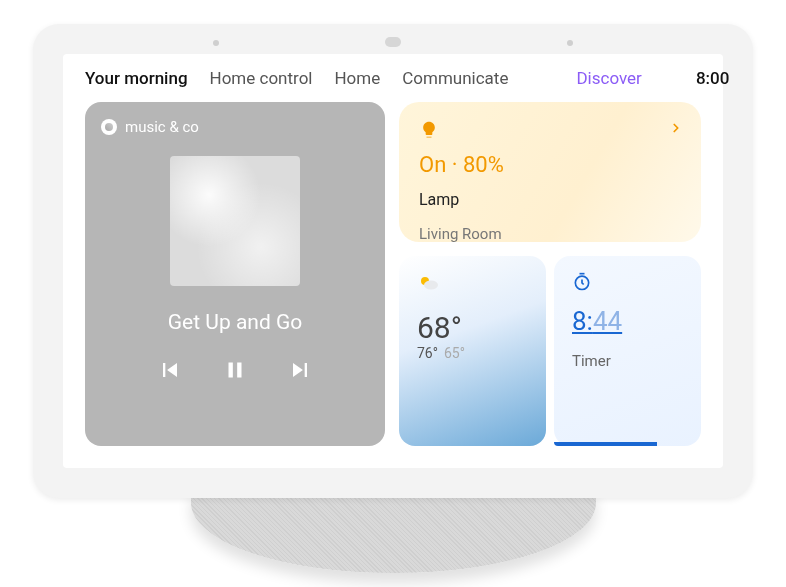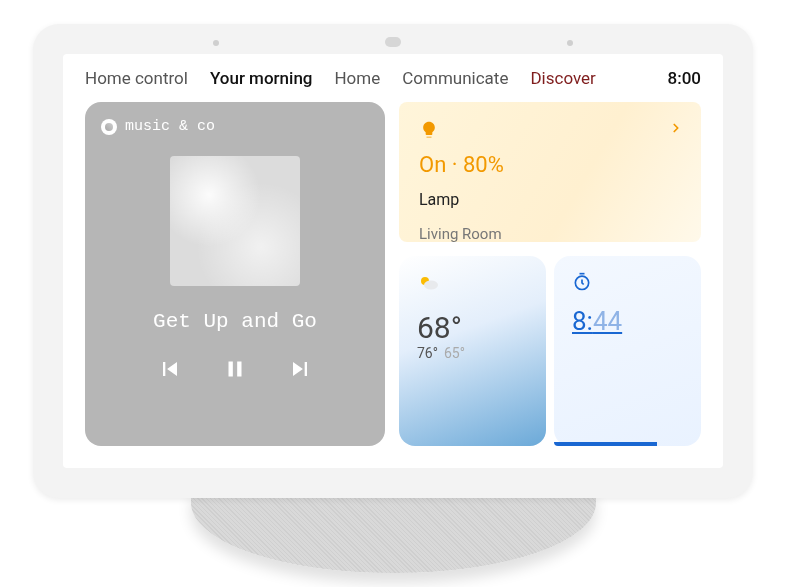--- a/index.html
+++ b/index.html
@@ -40,30 +40,30 @@
   .topbar {
     display: flex;
     align-items: center;
     padding: 14px 22px 8px 22px;
     gap: 22px;
     font-size: 17px;
     color: #555;
   }
   .tab { cursor: pointer; white-space: nowrap; }
   .tab.active { color: #111; font-weight: 500; }
-  .tab.dim { color: #7f1d1d; }
+  .tab.dim { color: #8b5cf6; margin-left: 46px; }
   .spacer { flex: 1; }
   .clock { color:#111; font-weight:500; font-size:17px;margin-left:10px; }
   .content {
     flex:1;
     display:flex;
     gap: 14px;
     padding: 6px 22px 22px 22px;
   }
-  .col-left { flex: 0 0 300px; font-family: Liberation Mono, monospace; }
+  .col-left { flex: 0 0 300px; }
   .col-right { flex: 1; display:flex; flex-direction:column; gap:14px; }
   
   .music-card {
     background:#b6b6b6;
     border-radius:16px;
     width:100%;
     height:100%;
     color:#fff;
     display:flex;
     flex-direction:column;
@@ -84,21 +84,21 @@
     border-radius:4px;
   }
   .track-title { margin-top:24px; font-size:21px; font-weight:400; }
   .controls { margin-top:22px; display:flex; gap:38px; align-items:center; }
   .ctrl { cursor:pointer; }
   .ctrl svg { width:28px; height:28px; fill:#fff; }
   .ctrl.pause svg { width:26px; height:26px; }
   
   .light-card {
     background: linear-gradient(120deg, #fff5da 0%, #fff0d0 60%, #fff9ea 100%);
-    border-radius:8px;
+    border-radius:20px;
     padding:18px 20px;
     position:relative;
     height:140px;
   }
   .bulb-icon { width:20px; height:20px; }
   .light-status { color:#f29900; font-size:22px; margin-top:8px; }
   .light-name { color:#222; font-size:16px; margin-top:13px; }
   .light-room { color:#777; font-size:15px; margin-top:16px; }
   .chevron { position:absolute; top:18px; right:18px; cursor:pointer; }
   
@@ -142,22 +142,22 @@
 <body>
 
 <div class="device">
   <div class="bezel">
     <div class="sensor-dot left"></div>
     <div class="sensor-cam"></div>
     <div class="sensor-dot right"></div>
 
     <div class="screen">
       <div class="topbar">
+        <span class="tab active">Your morning</span>
         <span class="tab">Home control</span>
-        <span class="tab active">Your morning</span>
         <span class="tab">Home</span>
         <span class="tab">Communicate</span>
         <span class="tab dim">Discover</span>
         <span class="spacer"></span>
         <span class="clock">8:00</span>
       </div>
 
       <div class="content">
         <div class="col-left">
           <div class="music-card">
@@ -216,20 +216,21 @@
 
             <div class="small-card timer-card">
               <svg class="t-icon" viewBox="0 0 24 24" fill="none" stroke="#1967d2" stroke-width="2">
                 <circle cx="12" cy="13" r="8"></circle>
                   <path d="M12 9v4l2 2"></path>
                   <path d="M9 2h6"></path>
               </svg>
               <div class="t-time">
                 <span>8:</span><span class="dim">44</span>
               </div>
+              <div class="t-label">Timer</div>
               <div class="t-progress" style="width:70%"></div>
             </div>
           </div>
         </div>
       </div>
     </div>
   </div>
   <div class="base"></div>
 </div>
 

